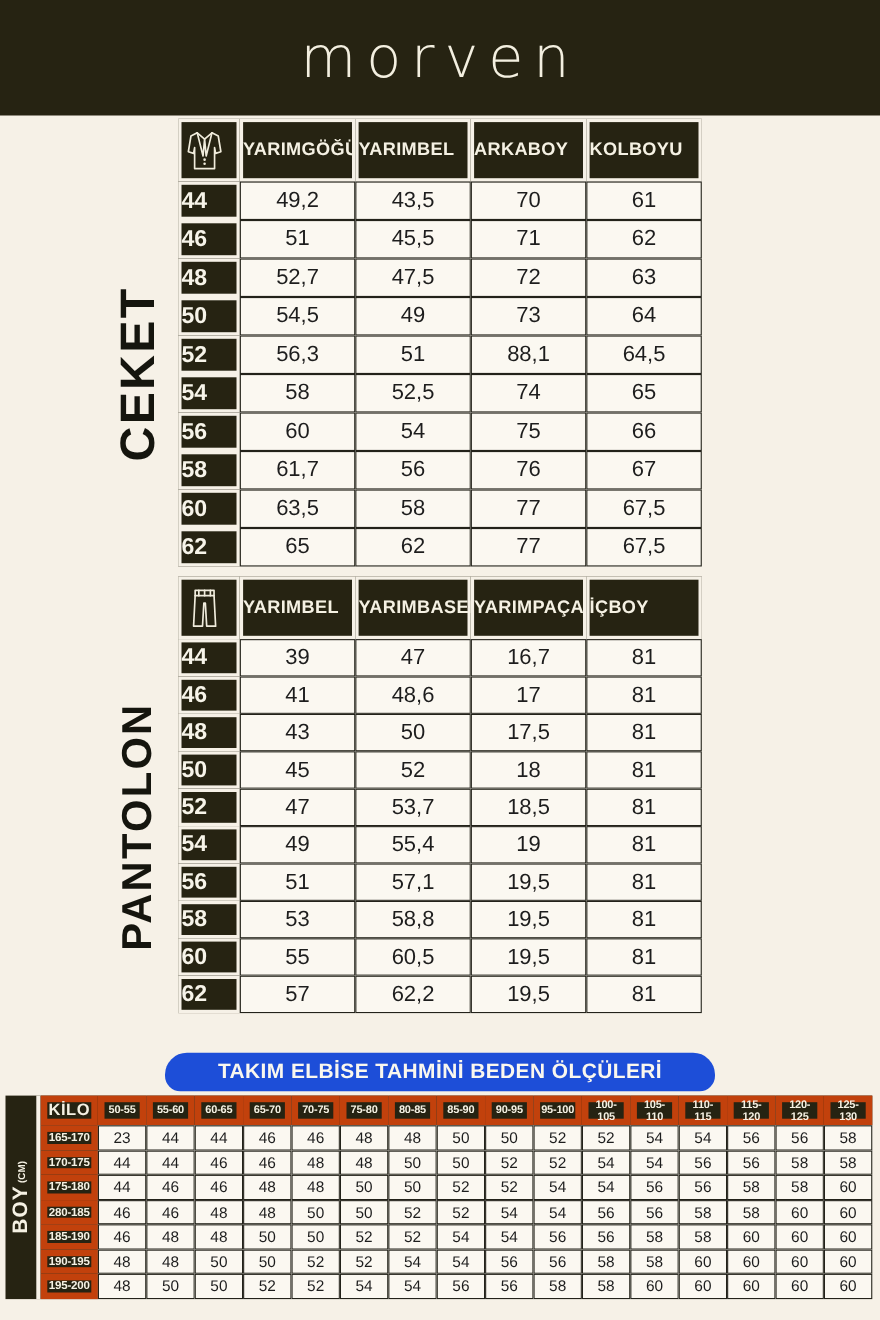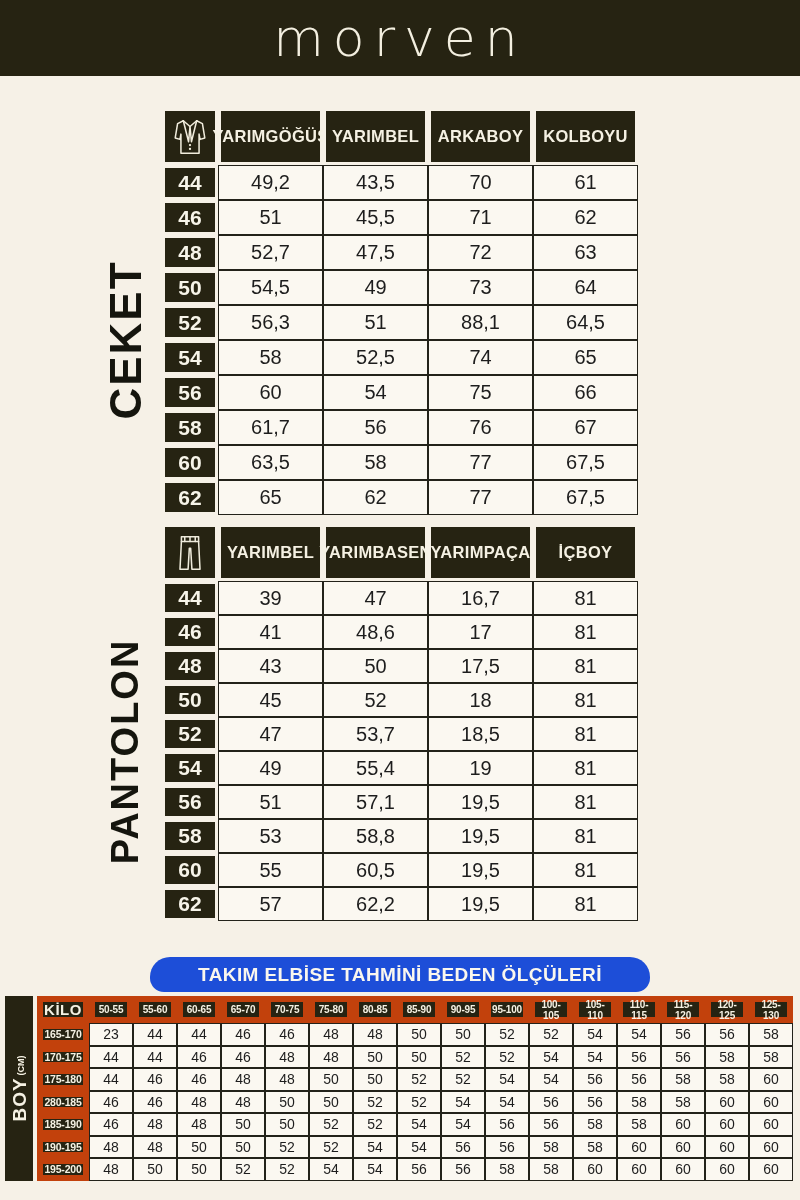--- a/index.html
+++ b/index.html
@@ -4,21 +4,21 @@
 <style>
   html,body{margin:0;padding:0;}
   body{background:#e8e4d9;}
   .page{
     position:relative;width:800px;height:1200px;margin:0 auto;
     background:#f6f1e7;overflow:hidden;
     font-family:"Liberation Sans",sans-serif;color:#1d1d1d;
   }
   
   .masthead{
-    position:absolute;left:0;top:0;width:800px;height:76px;background:#262312;
+    position:absolute;left:0;top:0;width:800px;height:105px;background:#262312;
     display:flex;flex-direction:column;align-items:center;justify-content:center;gap:3px;
   }
   .logo{
     color:#f3efe0;font-size:52px;line-height:1;font-weight:200;
     letter-spacing:9px;font-family:"DejaVu Sans",sans-serif;
   }
   .masthead-title{
     color:#fcfaf2;font-size:23px;font-weight:800;letter-spacing:1px;line-height:1;
   }
   
@@ -29,21 +29,21 @@
   #ceket-label{left:92px;top:165px;height:350px;}
   #ceket-label span{font-size:44px;}
   #pantolon-label{left:92px;top:581px;height:340px;}
   #pantolon-label span{font-size:38px;}
   
   .stable{position:absolute;left:162px;display:grid;grid-template-columns:56px repeat(4,105px);}
   #ceket-table{top:108px;grid-template-rows:57px repeat(10,35px);}
   #pantolon-table{top:524px;grid-template-rows:57px repeat(10,34px);}
   .cell-dark{
     background:#262312;border:3px solid #f6f1e7;
-    display:flex;align-items:center;justify-content:center;text-align:center;
+    display:flex;align-items:center;justify-content:flex-start;text-align:center;
   }
   .icon-cell svg{width:42px;height:42px;display:block;}
   .col-head{color:#f5f1e3;font-weight:700;font-size:16.5px;line-height:1.25;letter-spacing:.3px;}
   .size-cell{color:#f7f4e9;font-weight:700;font-size:21px;}
   .data-cell{
     background:#fbf8f1;border:1px solid #23221a;
     display:flex;align-items:center;justify-content:center;
     font-size:20px;color:#1d1d1d;
   }
   

